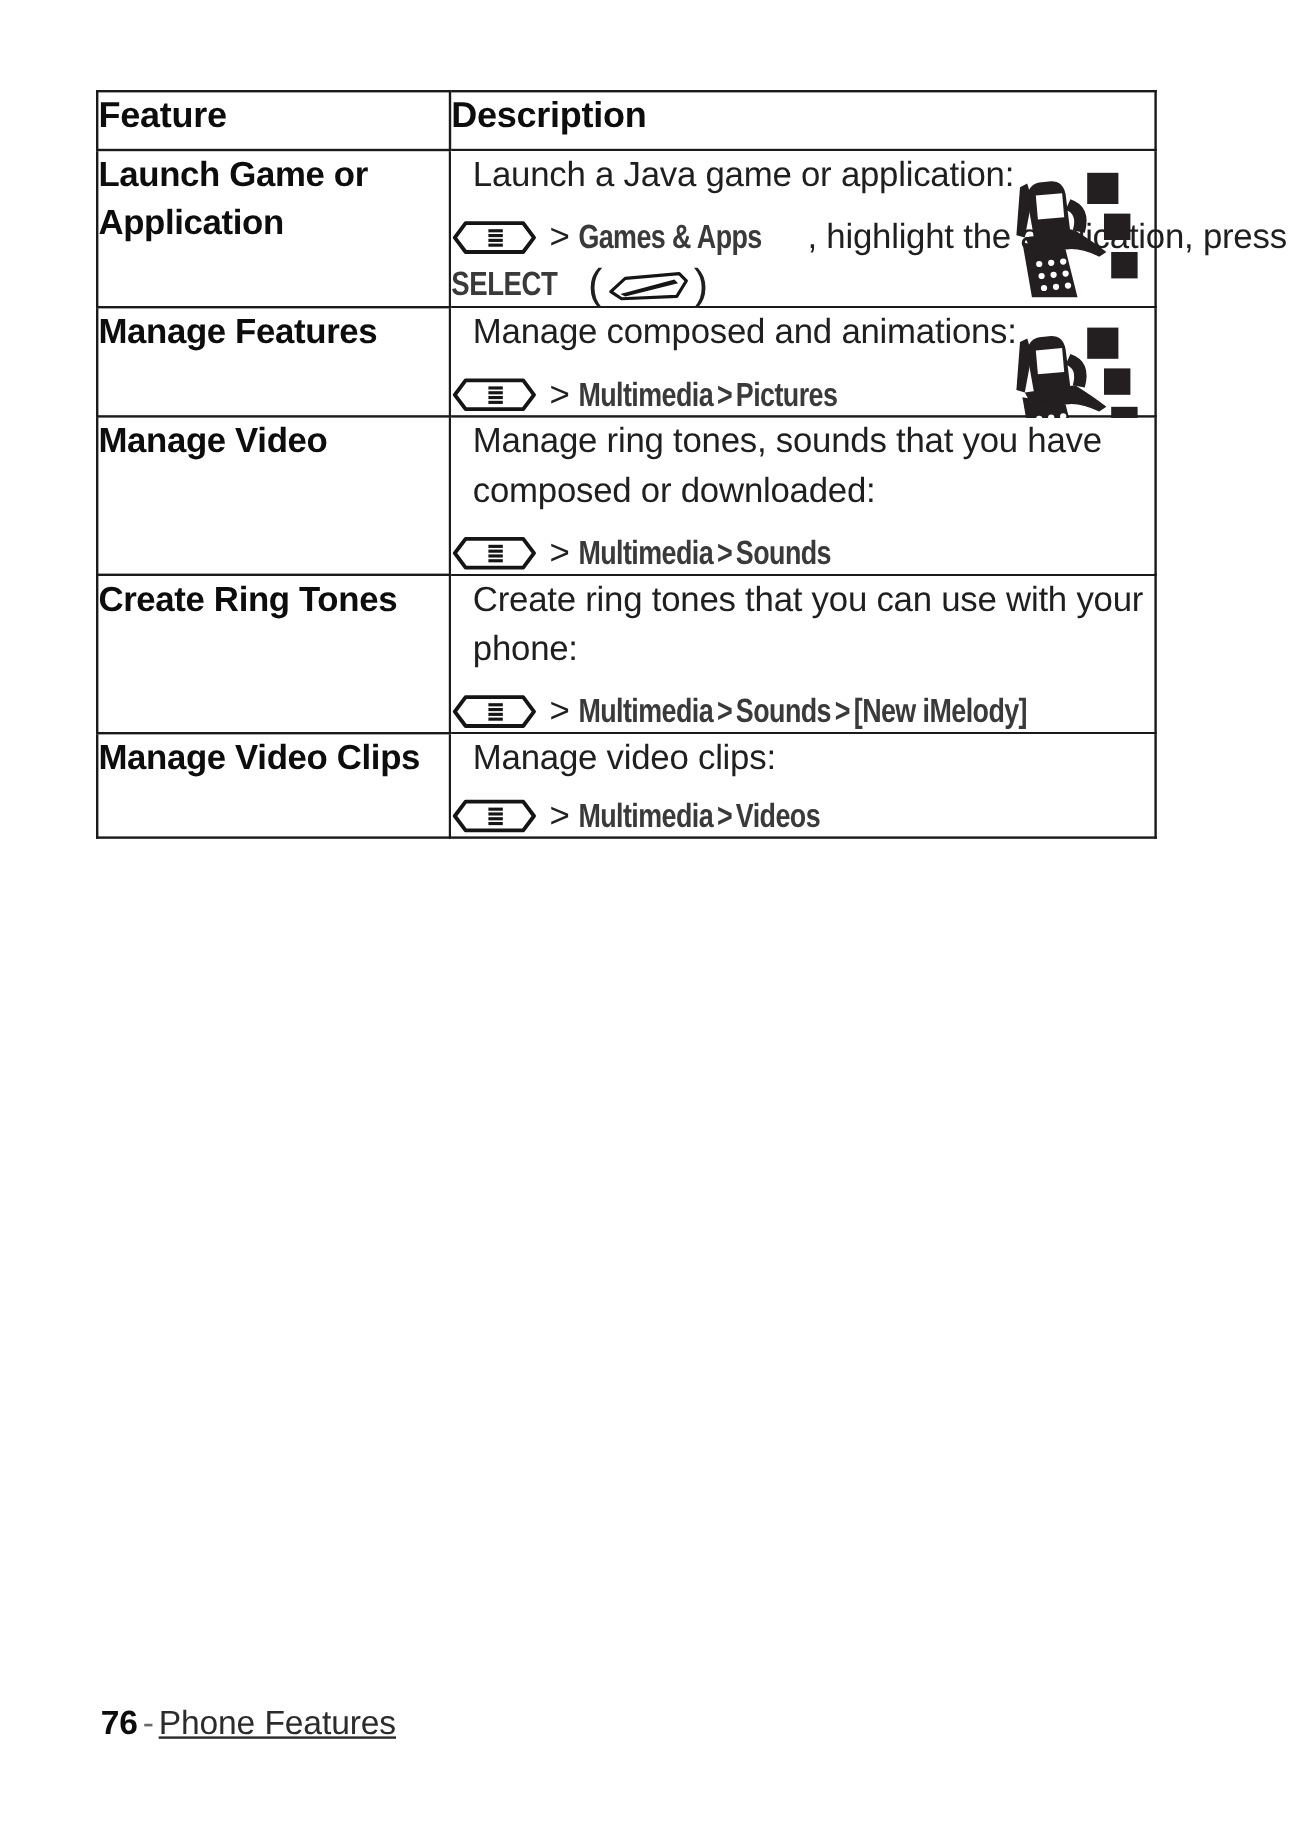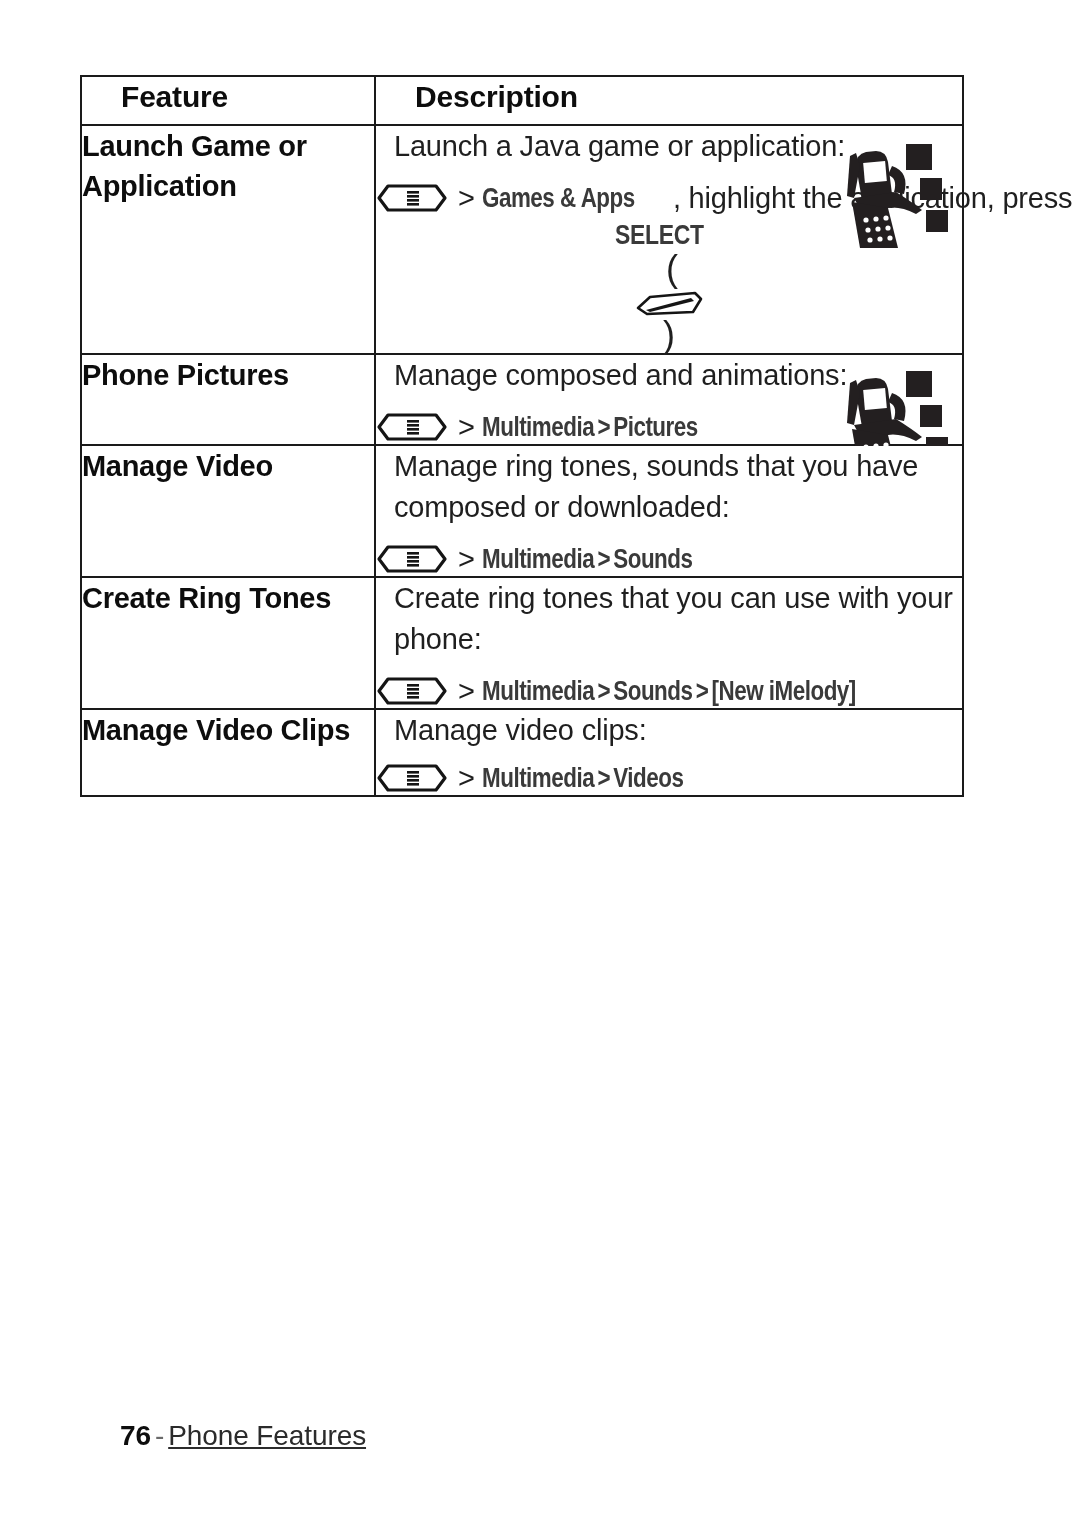--- a/index.html
+++ b/index.html
@@ -36,21 +36,20 @@
     height:47px;
     padding:4px 0 0 18px;
     text-align:left;
   }
   .hdr-text{
     font-size:30px;
     font-weight:bold;
     letter-spacing:-0.2px;
     line-height:40px;
     color:#0d0d0d;
-    margin-left:39px;
   }
 
   
   .feat-cell{padding:14px 10px 16px 18px;border-radius:16px;}
   .desc-cell{padding:14px 14px 16px 16px;position:relative;}
 
   .feat-text{
     font-size:29px;
     font-weight:bold;
     line-height:40px;
@@ -102,21 +101,20 @@
     line-height:34px;
     letter-spacing:-0.2px;
     white-space:nowrap;
   }
 
   
   .select-line{
     display:flex;
     align-items:center;
     margin-top:4px;
-    flex-direction:column;
   }
   .select-word{
     font-size:28px;
     font-weight:bold;
     letter-spacing:-0.4px;
     color:#3a3a3a;
     transform:scaleX(0.82);
     transform-origin:left center;
   }
   .paren{
@@ -154,21 +152,21 @@
   
   .footer{
     position:absolute;
     left:84px; top:1418px;
     font-size:28px;
     line-height:36px;
     color:#2b2b2b;
     letter-spacing:-0.1px;
     white-space:nowrap;
   }
-  .footer .pg{font-weight:bold;color:#0d0d0d;margin-left:36px;}
+  .footer .pg{font-weight:bold;color:#0d0d0d;}
   .footer .dash{color:#6a6a6a;padding:0 4px;}
   .footer .sect{color:#2b2b2b;text-decoration:underline;}
 </style>
 </head>
 <body>
 
 <div class="page">
 
   <table class="feature-table">
     <colgroup>
@@ -243,21 +241,21 @@
 
             <rect x="80" y="8" width="26" height="26" fill="#231f20"></rect>
             <rect x="94" y="42" width="22" height="22" fill="#231f20"></rect>
             <rect x="100" y="74" width="22" height="22" fill="#231f20"></rect>
           </svg>
         </td>
       </tr>
 
       <tr>
         <td class="feat-cell">
-          <div class="feat-text">Phone Pictures</div>
+          <div class="feat-text">Manage Features</div>
         </td>
         <td class="desc-cell">
           <div class="desc-text">Manage composed and animations:</div>
 
           <div class="nav-line">
             <svg class="menukey" viewBox="0 0 72 30" aria-hidden="true">
               <path d="M12 3 L60 3 L69 15 L60 27 L12 27 L3 15 Z" fill="#ffffff" stroke="#151515" stroke-width="3.2" stroke-linejoin="round"></path>
               <rect x="31" y="8" width="12" height="2.6" fill="#151515"></rect>
               <rect x="31" y="12" width="12" height="2.6" fill="#151515"></rect>
               <rect x="31" y="16" width="12" height="2.6" fill="#151515"></rect>

